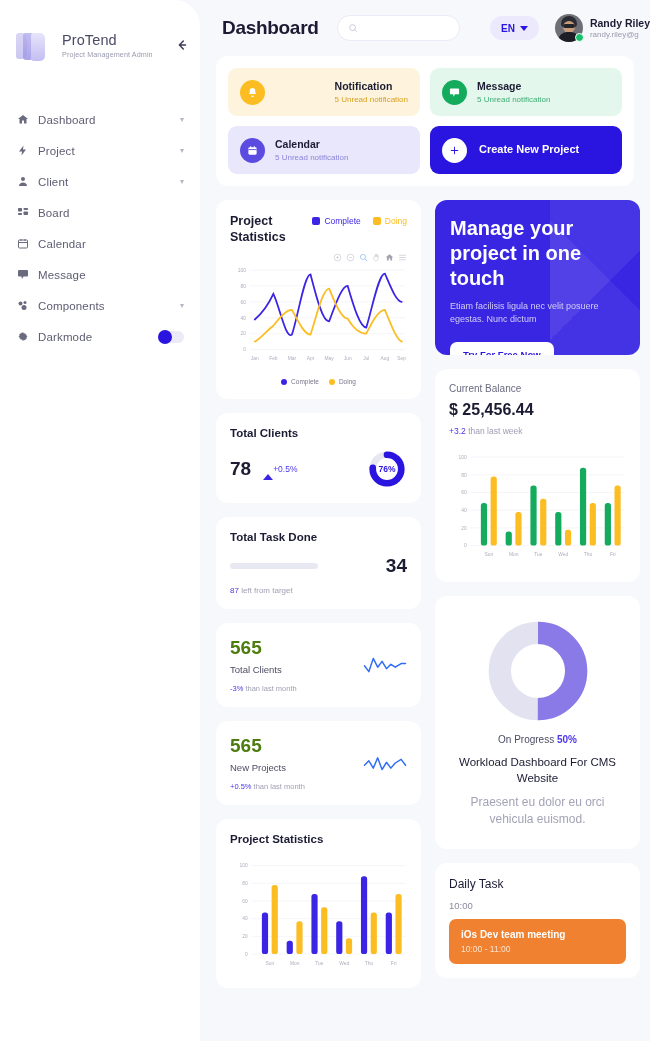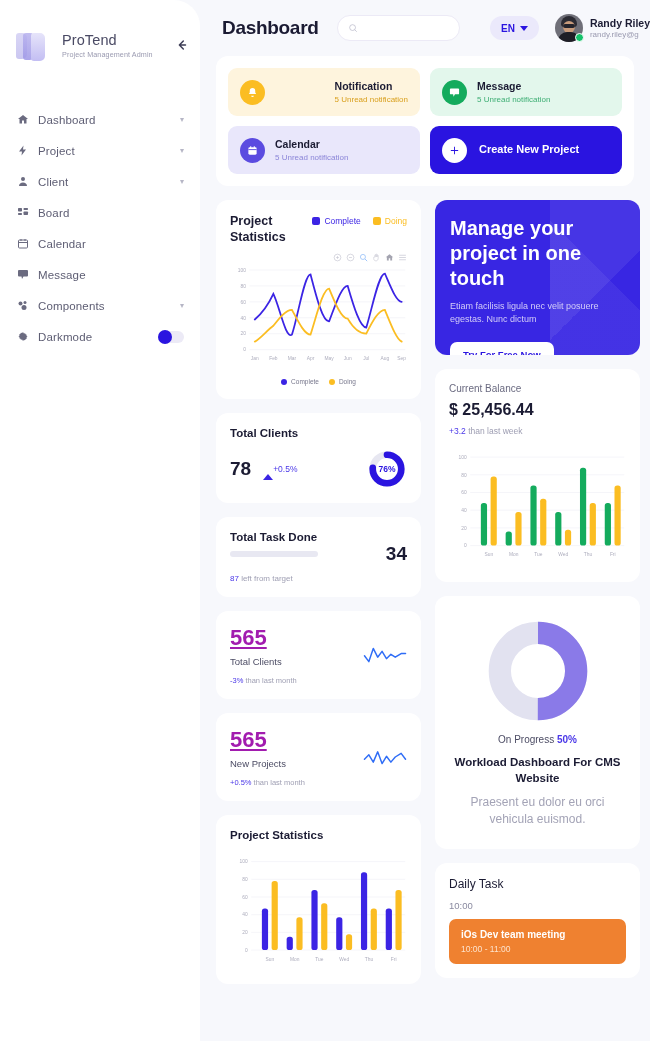--- a/index.html
+++ b/index.html
@@ -149,29 +149,29 @@
 
   
   .sc-title { font-size: 11.5px; font-weight: bold; color: #1b1b33; }
   .sc-row { display: flex; align-items: center; margin-top: 10px; }
   .sc-big { font-size: 19px; font-weight: bold; color: #1b1b33; }
   .sc-delta { margin-left: 12px; font-size: 8.5px; color: #4a37e8; text-align: center;}
   .tri-up { width:0;height:0;border-left:5px solid transparent;border-right:5px solid transparent;border-bottom:6px solid #3b24e4; margin:0 auto 2px;}
   .donut-sm { margin-left: auto; position: relative; width: 40px; height: 40px; }
   .donut-sm .pct { position:absolute; inset:0; display:flex; align-items:center; justify-content:center; font-size:8.5px; font-weight:bold; color:#2a14e0;}
 
-  .bar-wrap { display: flex; align-items: center; }
+  .bar-wrap { margin-top: 12px; display: flex; align-items: center; }
   .bar-track { width: 88px; height: 6px; border-radius: 3px; background: #e8e8f2; overflow: hidden;}
   .bar-fill { height: 6px; border-radius: 3px; background: #2a14e0; }
   .bar-num { margin-left: auto; font-size: 19px; font-weight: bold; color: #1b1b33; }
   .sc-foot { margin-top: 9px; font-size: 8px; color: #a0a0b4; }
   .sc-foot b { color: #4a37e8; font-weight: normal; }
 
   .mini { display: flex; align-items: center; }
-  .mini-l .m-big { font-size: 22px; font-weight: bold; color: #a21caf; text-decoration: underline; }
+  .mini-l .m-big { font-size: 19px; font-weight: bold; color: #4d7c0f; }
   .mini-l .m-lbl { font-size: 9.5px; color: #4c4c64; margin-top: 5px; }
   .mini-l .m-sub { font-size: 7.5px; color: #a0a0b4; margin-top: 9px; }
   .mini-l .m-sub b { font-weight: normal; }
   .spark { margin-left: auto; }
 
   
   .promo {
     background: #3826e3; border-radius: 12px; padding: 16px 15px 18px;
     position: relative; overflow: hidden; height: 155px;
   }
@@ -190,21 +190,21 @@
 
   .bal-title { font-size: 10px; color: #6a6a80; }
   .bal-amt { font-size: 16px; font-weight: bold; color: #1b1b33; margin-top: 7px; }
   .bal-sub { font-size: 8.5px; color: #9d9db2; margin-top: 7px; }
   .bal-sub b { color: #4a37e8; font-weight: normal; }
 
   
   .wl-donut { display: flex; justify-content: center; margin-top: 4px; }
   .wl-prog { text-align: center; font-size: 10px; color: #4c4c64; margin-top: 10px; }
   .wl-prog b { color: #4a37e8; }
-  .wl-title { text-align: center; font-size: 11.5px; font-weight: bold; color: #1b1b33; margin-top: 10px; line-height: 1.35; }
+  .wl-title { text-align: center; font-size: 11.5px; font-weight: normal; color: #1b1b33; margin-top: 10px; line-height: 1.35; }
   .wl-desc { text-align: center; font-size: 12px; color: #a3a3b6; margin-top: 8px; line-height: 1.45; }
 
   
   .dt-title { font-size: 12px; font-weight: normal; color: #1b1b33; }
   .dt-time { font-size: 9.5px; color: #8a8aa0; margin-top: 9px; }
   .dt-item { margin-top: 8px; background: #ef8130; border-radius: 7px; padding: 10px 12px; cursor: pointer; }
   .dt-item-title { font-size: 10px; font-weight: bold; color: #fff; }
   .dt-item-sub { font-size: 8.5px; color: #fde3cd; margin-top: 4px; }
 </style>
 </head>

